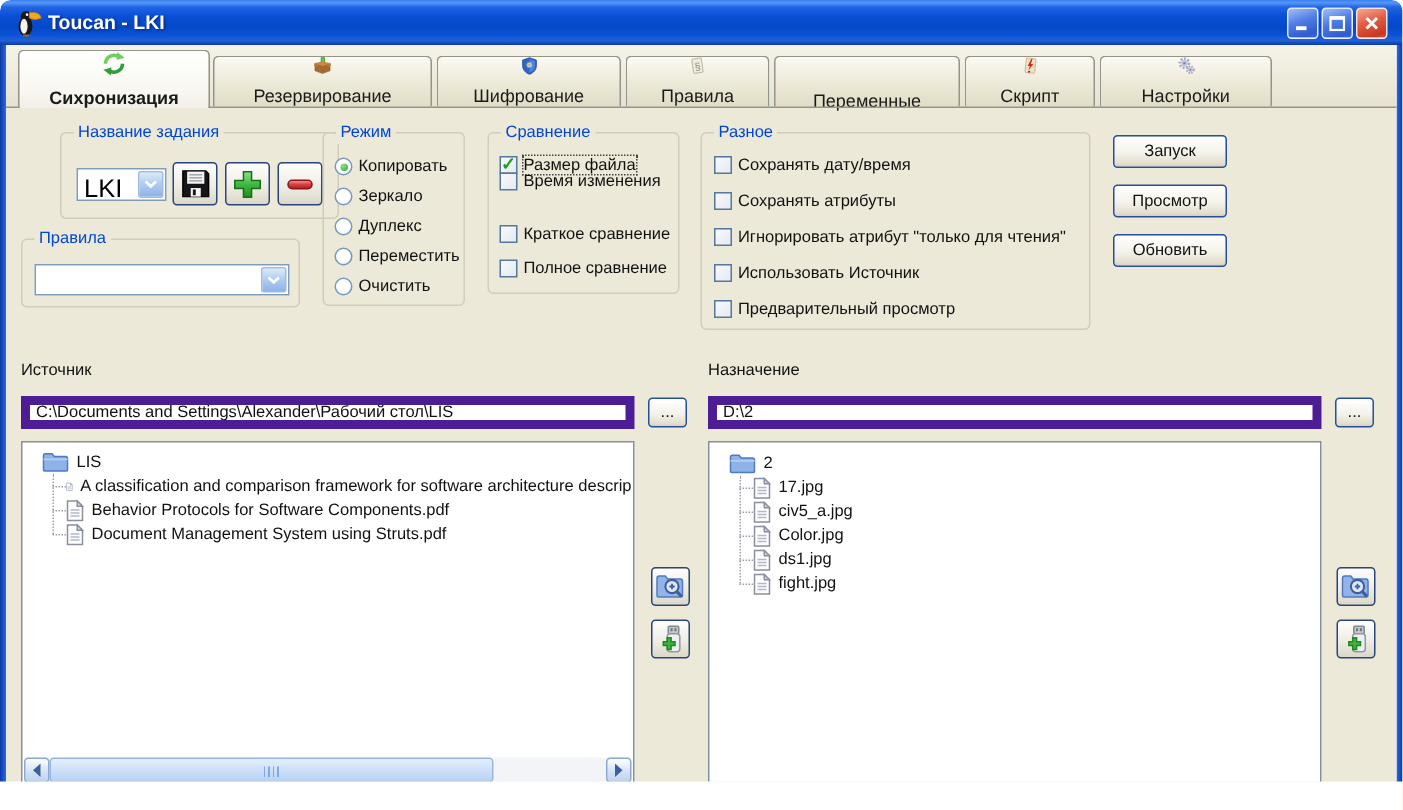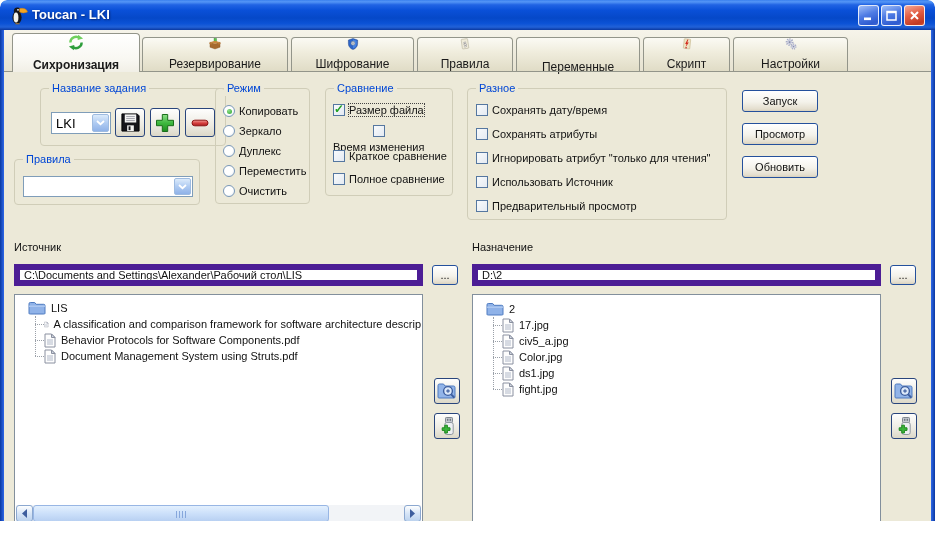--- a/index.html
+++ b/index.html
@@ -47,21 +47,21 @@
   .g-misc{left:467px;top:88px;width:260px;height:132px;}
 
   
   .xpbtn{border:1px solid #24509C;border-radius:3px;font-size:11px;color:#111;
     background:linear-gradient(180deg,#FFFFFF,#F4F2EA 55%,#E4DECE 90%,#D8D0BC);
     display:flex;align-items:center;justify-content:center;cursor:default;}
   .toolbtn{border:1px solid #29457C;border-radius:3px;
     background:linear-gradient(180deg,#FEFEFD,#EDEBE2 60%,#DCD8C8);
     display:flex;align-items:center;justify-content:center;cursor:default;}
   .combo{border:1px solid #7F9DB9;background:#fff;display:flex;align-items:stretch;}
-  .combo .cval{flex:1;font-size:13px;padding:3px 1px 0 4px;overflow:hidden;white-space:nowrap;}
+  .combo .cval{flex:1;font-size:17px;padding:3px 1px 0 4px;overflow:hidden;white-space:nowrap;}
   .combo .carrow{width:17px;margin:1px;border-radius:2px;border:1px solid #9EBBE0;
     background:linear-gradient(180deg,#DCEBFB,#AFCBF2 50%,#8FB2E8);
     display:flex;align-items:center;justify-content:center;}
   .xpinput{border:6px solid #4c1d95;background:#fff;font-size:11px;padding:0 4px;color:#111;outline:none;}
 
   .radio-row,.check-row{position:absolute;display:flex;align-items:center;gap:4px;height:16px;cursor:default;}
   .radio{width:12px;height:12px;border:1px solid #7A98B8;border-radius:50%;
     background:radial-gradient(circle at 35% 30%,#fff 55%,#DDE6EE);position:relative;flex:0 0 auto;}
   .radio.selected::after{content:"";position:absolute;left:3px;top:3px;width:5px;height:5px;border-radius:50%;
     background:radial-gradient(circle at 35% 30%,#8DE08A,#2FA32F);}
@@ -287,21 +287,21 @@
   </div>
 
   <div class="abs group g-cmp">
     <span class="gtitle">Сравнение</span>
     <div class="check-row focused" style="left:7px;top:13px;">
       <span class="checkbox">
           <span class="mark">✓</span>
         </span>
       <span class="opt-label">Размер файла</span>
     </div>
-    <div class="check-row" style="left:7px;top:36px;flex-direction:column;">
+    <div class="check-row" style="left:7px;top:24px;">
       <span class="checkbox"></span>
       <span class="opt-label">Время изменения</span>
     </div>
     <div class="check-row" style="left:7px;top:59px;">
       <span class="checkbox"></span>
       <span class="opt-label">Краткое сравнение</span>
     </div>
     <div class="check-row" style="left:7px;top:82px;">
       <span class="checkbox"></span>
       <span class="opt-label">Полное сравнение</span>

